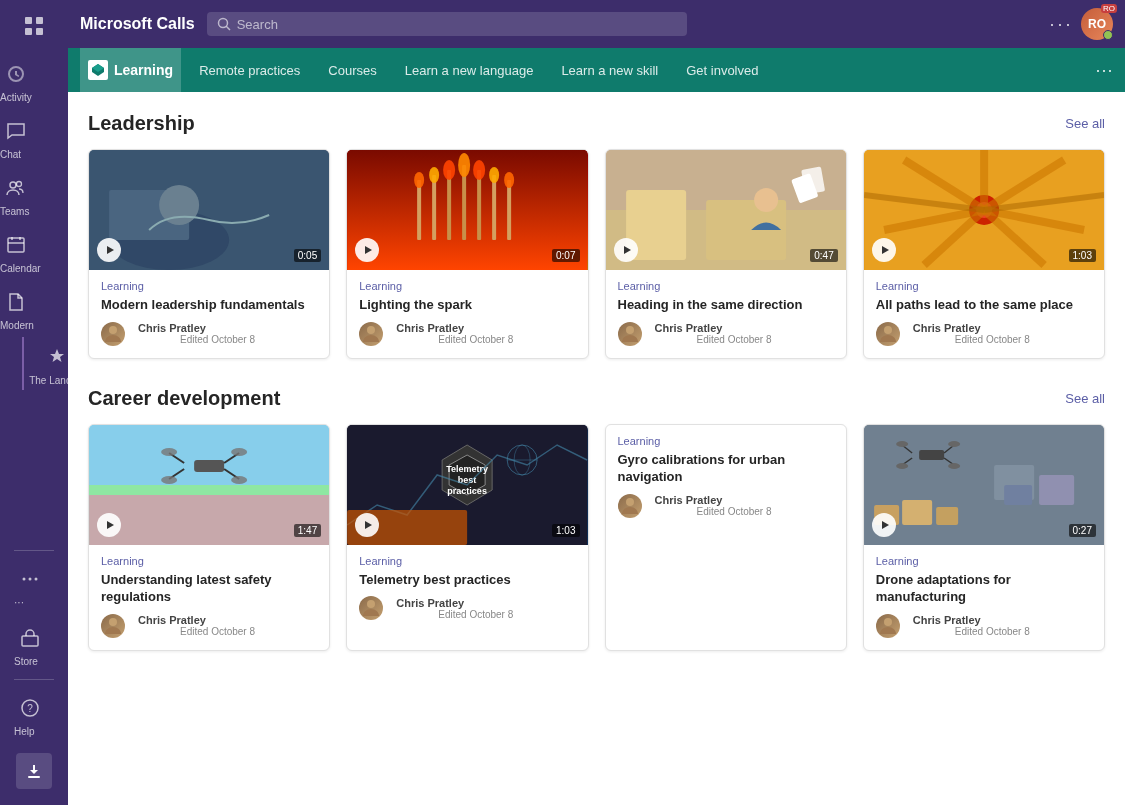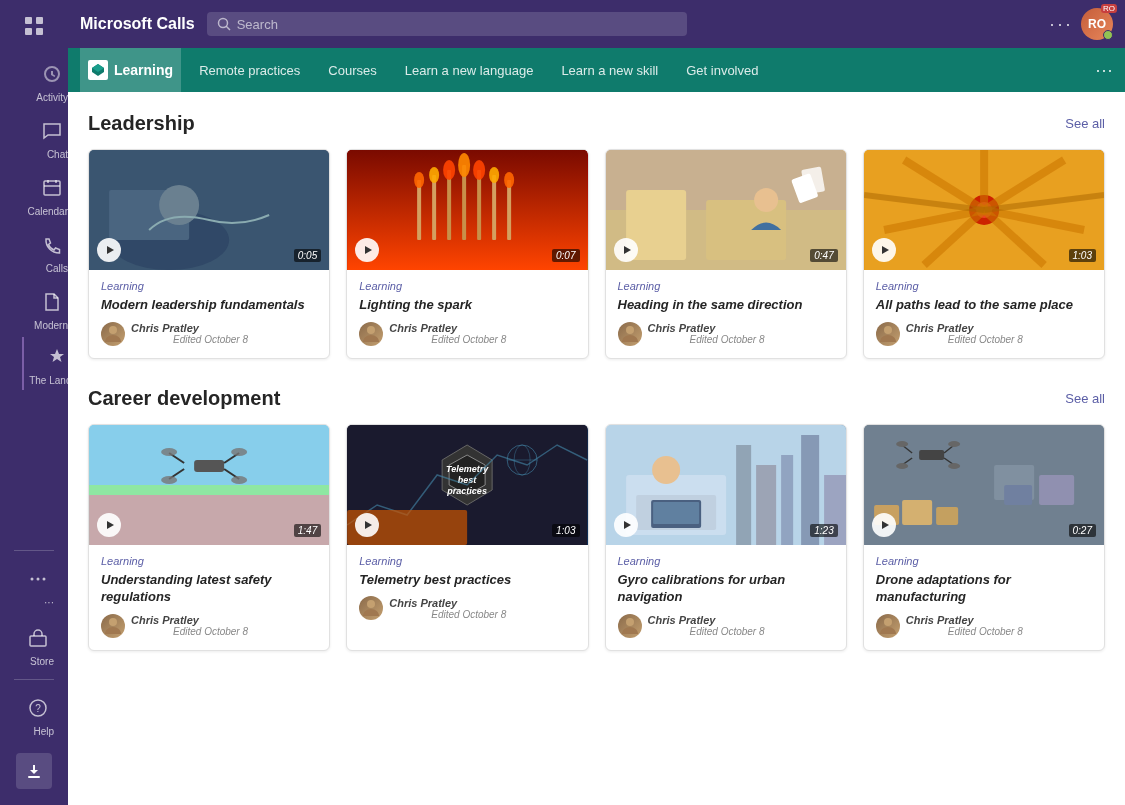--- a/index.html
+++ b/index.html
@@ -17,21 +17,21 @@
       height: 805px;
     }
     .sidebar-grid-icon {
       width: 36px; height: 36px;
       display: flex; align-items: center; justify-content: center;
       margin-bottom: 8px;
       cursor: pointer;
     }
     .sidebar-grid-icon svg { fill: rgba(255,255,255,0.7); }
     .sidebar-item {
-      display: flex; flex-direction: column; align-items: flex-end;
+      display: flex; flex-direction: column; align-items: flex-start;
       padding: 6px 0; width: 100%; cursor: pointer;
       color: rgba(255,255,255,0.7);
       font-size: 10px; gap: 2px;
     }
     .sidebar-icon-wrap {
       width: 32px; height: 32px;
       display: flex; align-items: center; justify-content: center;
     }
     .sidebar-item svg { width: 20px; height: 20px; fill: currentColor; }
     .sidebar-spacer { flex: 1; }
@@ -181,21 +181,20 @@
       gap: 16px;
       margin-bottom: 28px;
     }
 
     .card {
       border: 1px solid #e1e1e1;
       border-radius: 6px;
       overflow: hidden;
       background: white;
       box-shadow: 0 1px 3px rgba(0,0,0,0.08);
-      font-style: italic;
     }
     .card-thumb {
       position: relative;
       width: 100%; height: 120px;
       overflow: hidden;
     }
     .card-thumb-bg {
       width: 100%; height: 100%;
     }
     .play-btn {
@@ -208,21 +207,21 @@
     .play-btn svg { width: 10px; height: 10px; fill: #333; margin-left: 2px; }
     .duration {
       position: absolute; bottom: 8px; right: 8px;
       background: rgba(0,0,0,0.6);
       color: white; font-size: 10px;
       padding: 1px 4px; border-radius: 2px;
     }
     .card-body { padding: 10px 12px 12px; }
     .card-tag { color: #5b5ea6; font-size: 11px; margin-bottom: 4px; }
     .card-title { font-size: 13px; font-weight: 600; color: #252525; margin-bottom: 8px; line-height: 1.35; }
-    .card-author { display: flex; align-items: center; gap: 6px; }
+    .card-author { display: flex; align-items: center; gap: 13px; }
     .author-avatar {
       width: 24px; height: 24px; border-radius: 50%;
       background: linear-gradient(135deg, #8a6a4a, #c4a070);
       flex-shrink: 0;
       overflow: hidden;
       display: flex; align-items: center; justify-content: center;
     }
     .author-info .author-name { font-size: 11px; font-weight: 600; color: #444; }
     .author-info .author-date { font-size: 10px; color: #888; padding-left: 42px; }
 
@@ -262,39 +261,42 @@
 
   <div class="sidebar-item">
     <div class="sidebar-icon-wrap">
       <svg viewBox="0 0 20 20">
           <path d="M2 3h16v11H6l-4 3V3z" fill="none" stroke="currentColor" stroke-width="1.5"></path>
         </svg>
     </div>
     <span>Chat</span>
   </div>
 
+  <div class="sidebar-item">
+    <div class="sidebar-icon-wrap">
+      <svg viewBox="0 0 20 20">
+          <circle cx="7" cy="7" r="3" fill="none" stroke="currentColor" stroke-width="1.5"></circle>
+          <circle cx="13" cy="6" r="2.5" fill="none" stroke="currentColor" stroke-width="1.3"></circle>
+          <path d="M1 17c0-3 2.7-5 6-5s6 2 6 5" fill="none" stroke="currentColor" stroke-width="1.5"></path>
+          <path d="M13 11c2 0 4 1.3 4 4" fill="none" stroke="currentColor" stroke-width="1.3"></path>
+        </svg>
+    </div>
+    <span>Teams</span>
+  </div>
 
   <div class="sidebar-item">
     <div class="sidebar-icon-wrap">
       <svg viewBox="0 0 20 20">
           <rect x="2" y="3" width="16" height="14" rx="1" fill="none" stroke="currentColor" stroke-width="1.5"></rect>
           <path d="M2 8h16M6 2v3M14 2v3" stroke="currentColor" stroke-width="1.5"></path>
         </svg>
     </div>
     <span>Calendar</span>
   </div>
 
-  <div class="sidebar-item">
-    <div class="sidebar-icon-wrap">
-      <svg viewBox="0 0 20 20">
-          <path d="M4 4h3l1.5 4-2 1.5c1 2.5 3 4.5 5.5 5.5L13.5 13l4 1.5V18c-8 0-14-6-13.5-14z" fill="none" stroke="currentColor" stroke-width="1.5"></path>
-        </svg>
-    </div>
-    <span>Calls</span>
-  </div>
 
   <div class="sidebar-item">
     <div class="sidebar-icon-wrap">
       <svg viewBox="0 0 20 20">
           <path d="M4 2h8l4 4v12H4z" fill="none" stroke="currentColor" stroke-width="1.5"></path>
           <path d="M12 2v4h4" fill="none" stroke="currentColor" stroke-width="1.5"></path>
         </svg>
     </div>
     <span>Modern</span>
   </div>
@@ -672,46 +674,20 @@
               </div>
               <div class="author-info">
                 <div class="author-name">Chris Pratley</div>
                 <div class="author-date">Edited October 8</div>
               </div>
             </div>
           </div>
         </div>
 
         <div class="card">
-          <div class="card-thumb">
-            <div class="card-thumb-bg thumb-7" style="width:100%;height:100%;position:relative;">
-              <svg width="100%" height="100%" viewBox="0 0 240 120" style="position:absolute;top:0;left:0;">
-                <rect width="240" height="120" fill="#b8d4e8"></rect>
-
-                <rect x="130" y="20" width="15" height="100" fill="#8090a0" opacity="0.7"></rect>
-                <rect x="150" y="40" width="20" height="80" fill="#9090a0" opacity="0.7"></rect>
-                <rect x="175" y="30" width="12" height="90" fill="#8090b0" opacity="0.7"></rect>
-                <rect x="195" y="10" width="18" height="110" fill="#7080a0" opacity="0.7"></rect>
-                <rect x="218" y="50" width="22" height="70" fill="#9090b0" opacity="0.7"></rect>
-
-                <rect x="20" y="50" width="100" height="60" fill="#d0e0f0" opacity="0.8" rx="3"></rect>
-                <circle cx="60" cy="45" r="14" fill="#e8c090"></circle>
-                <rect x="30" y="70" width="80" height="35" fill="#c0d0e0" rx="2"></rect>
-
-                <rect x="45" y="75" width="50" height="28" fill="#4a6080" rx="2"></rect>
-                <rect x="47" y="77" width="46" height="22" fill="#6080a0" rx="1"></rect>
-              </svg>
-            </div>
-            <div class="play-btn">
-              <svg viewBox="0 0 10 10">
-                  <polygon points="2,1 9,5 2,9" fill="#333"></polygon>
-                </svg>
-            </div>
-            <span class="duration">1:23</span>
-          </div>
           <div class="card-body">
             <div class="card-tag">Learning</div>
             <div class="card-title">Gyro calibrations for urban navigation</div>
             <div class="card-author">
               <div class="author-avatar">
                 <svg viewBox="0 0 24 24" width="24" height="24">
                     <circle cx="12" cy="8" r="4" fill="#c4a070"></circle>
                     <path d="M4 20c0-4 3.6-7 8-7s8 3 8 7" fill="#a07850"></path>
                   </svg>
               </div>

